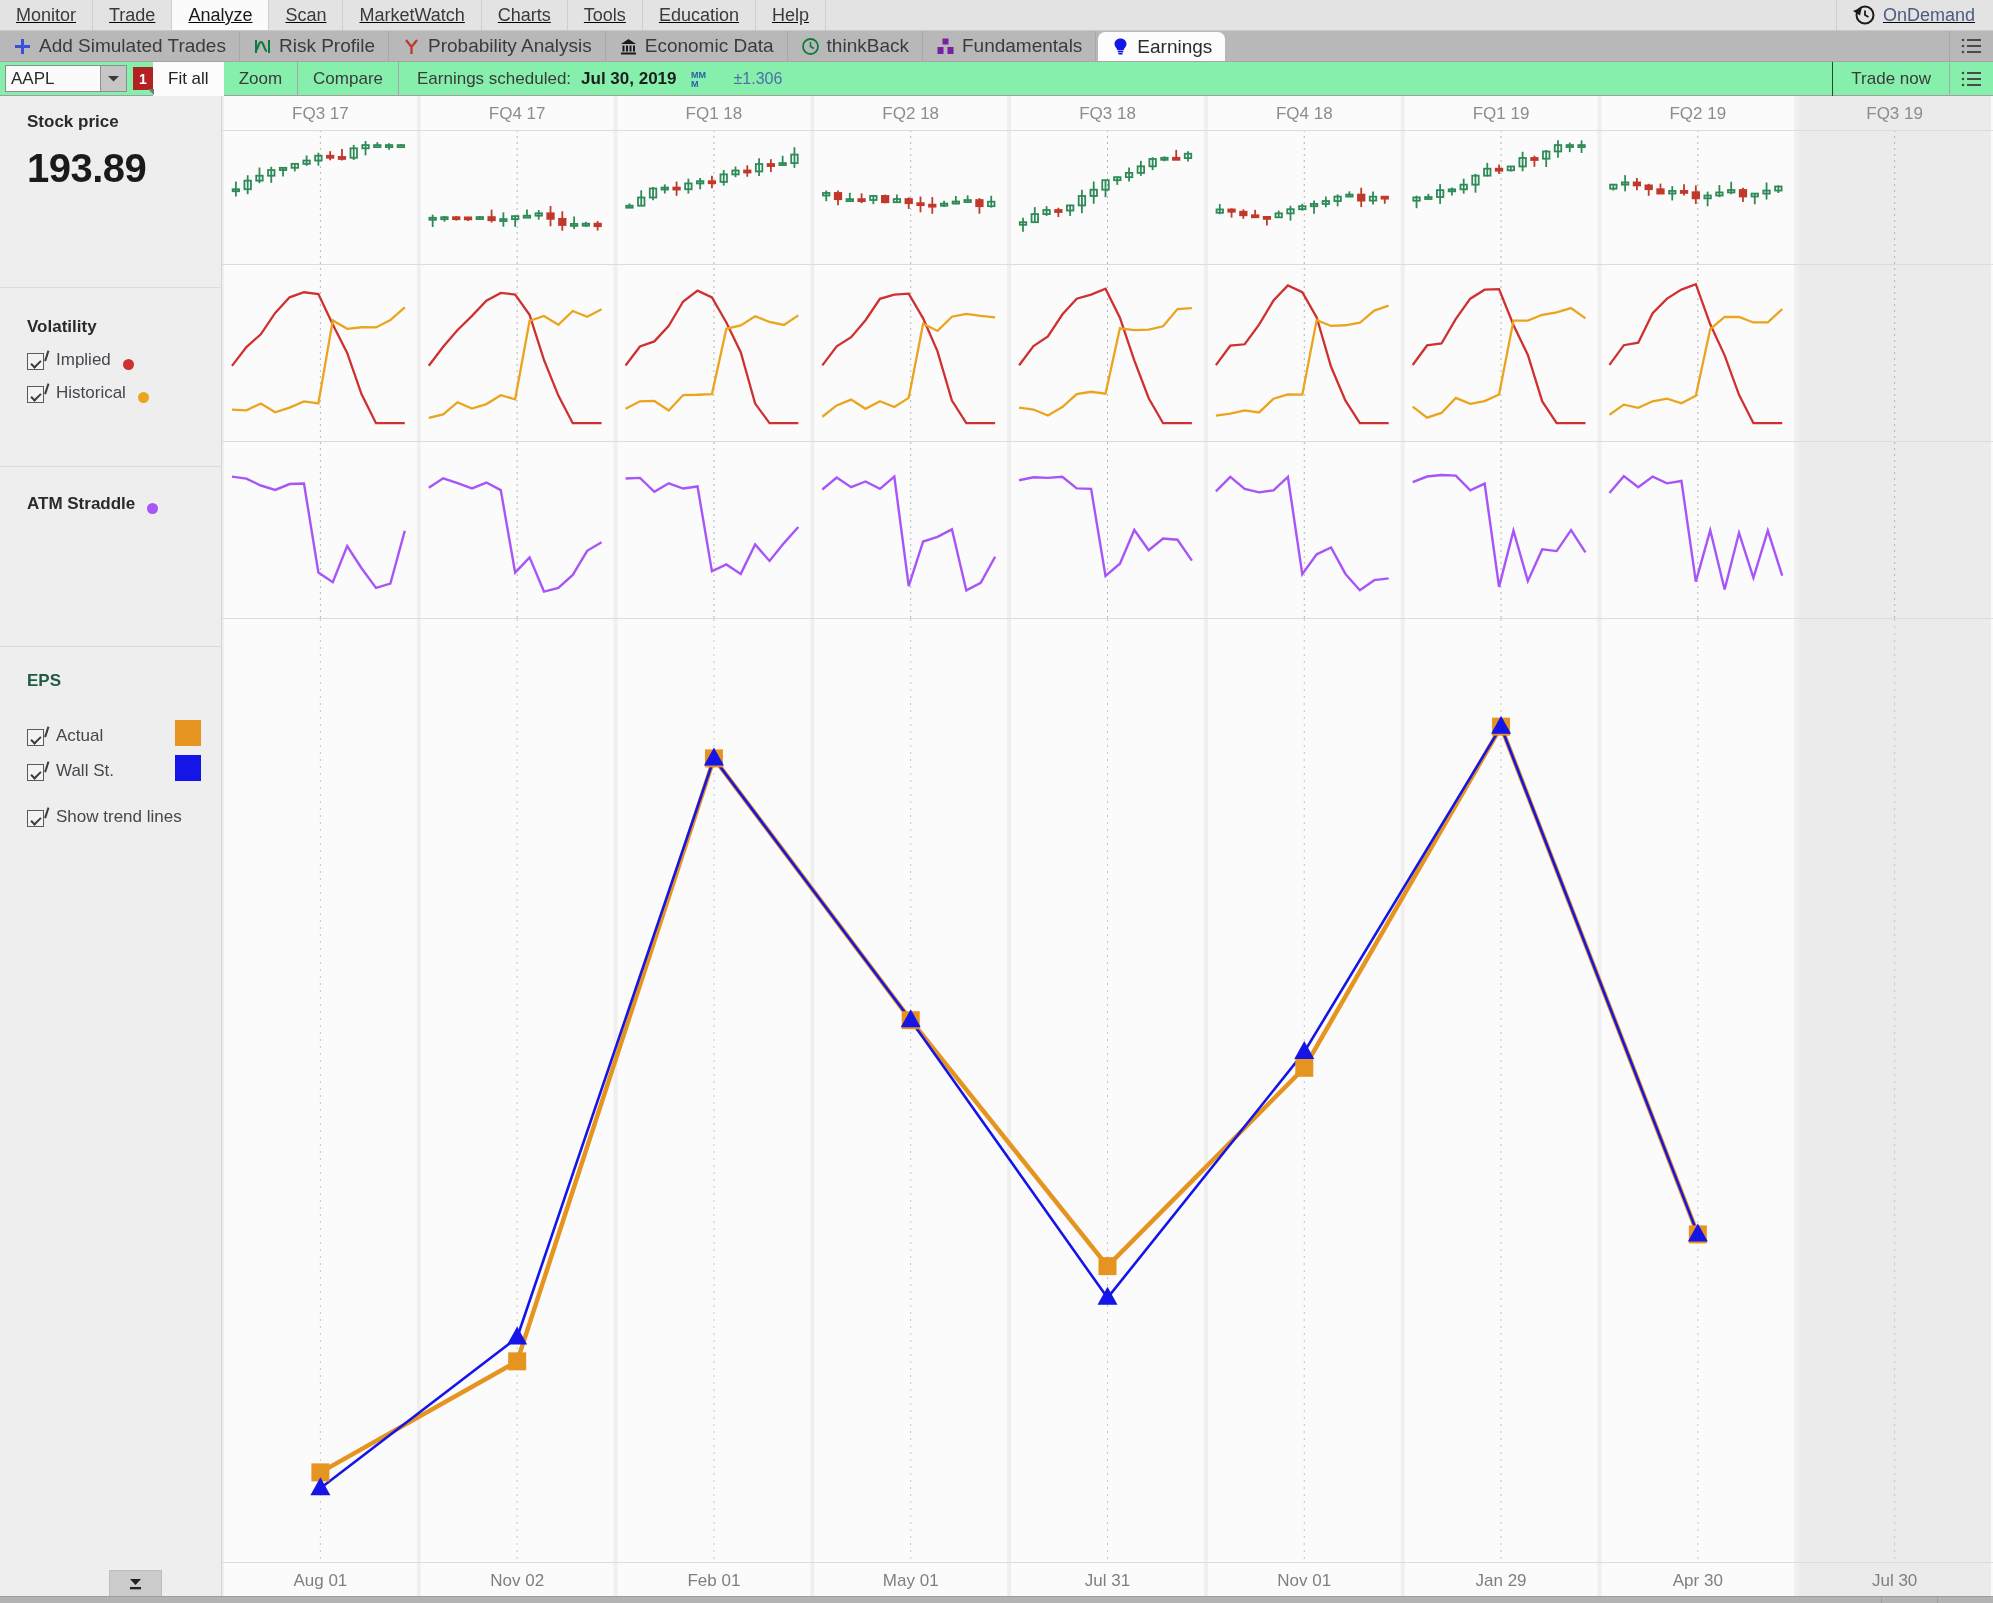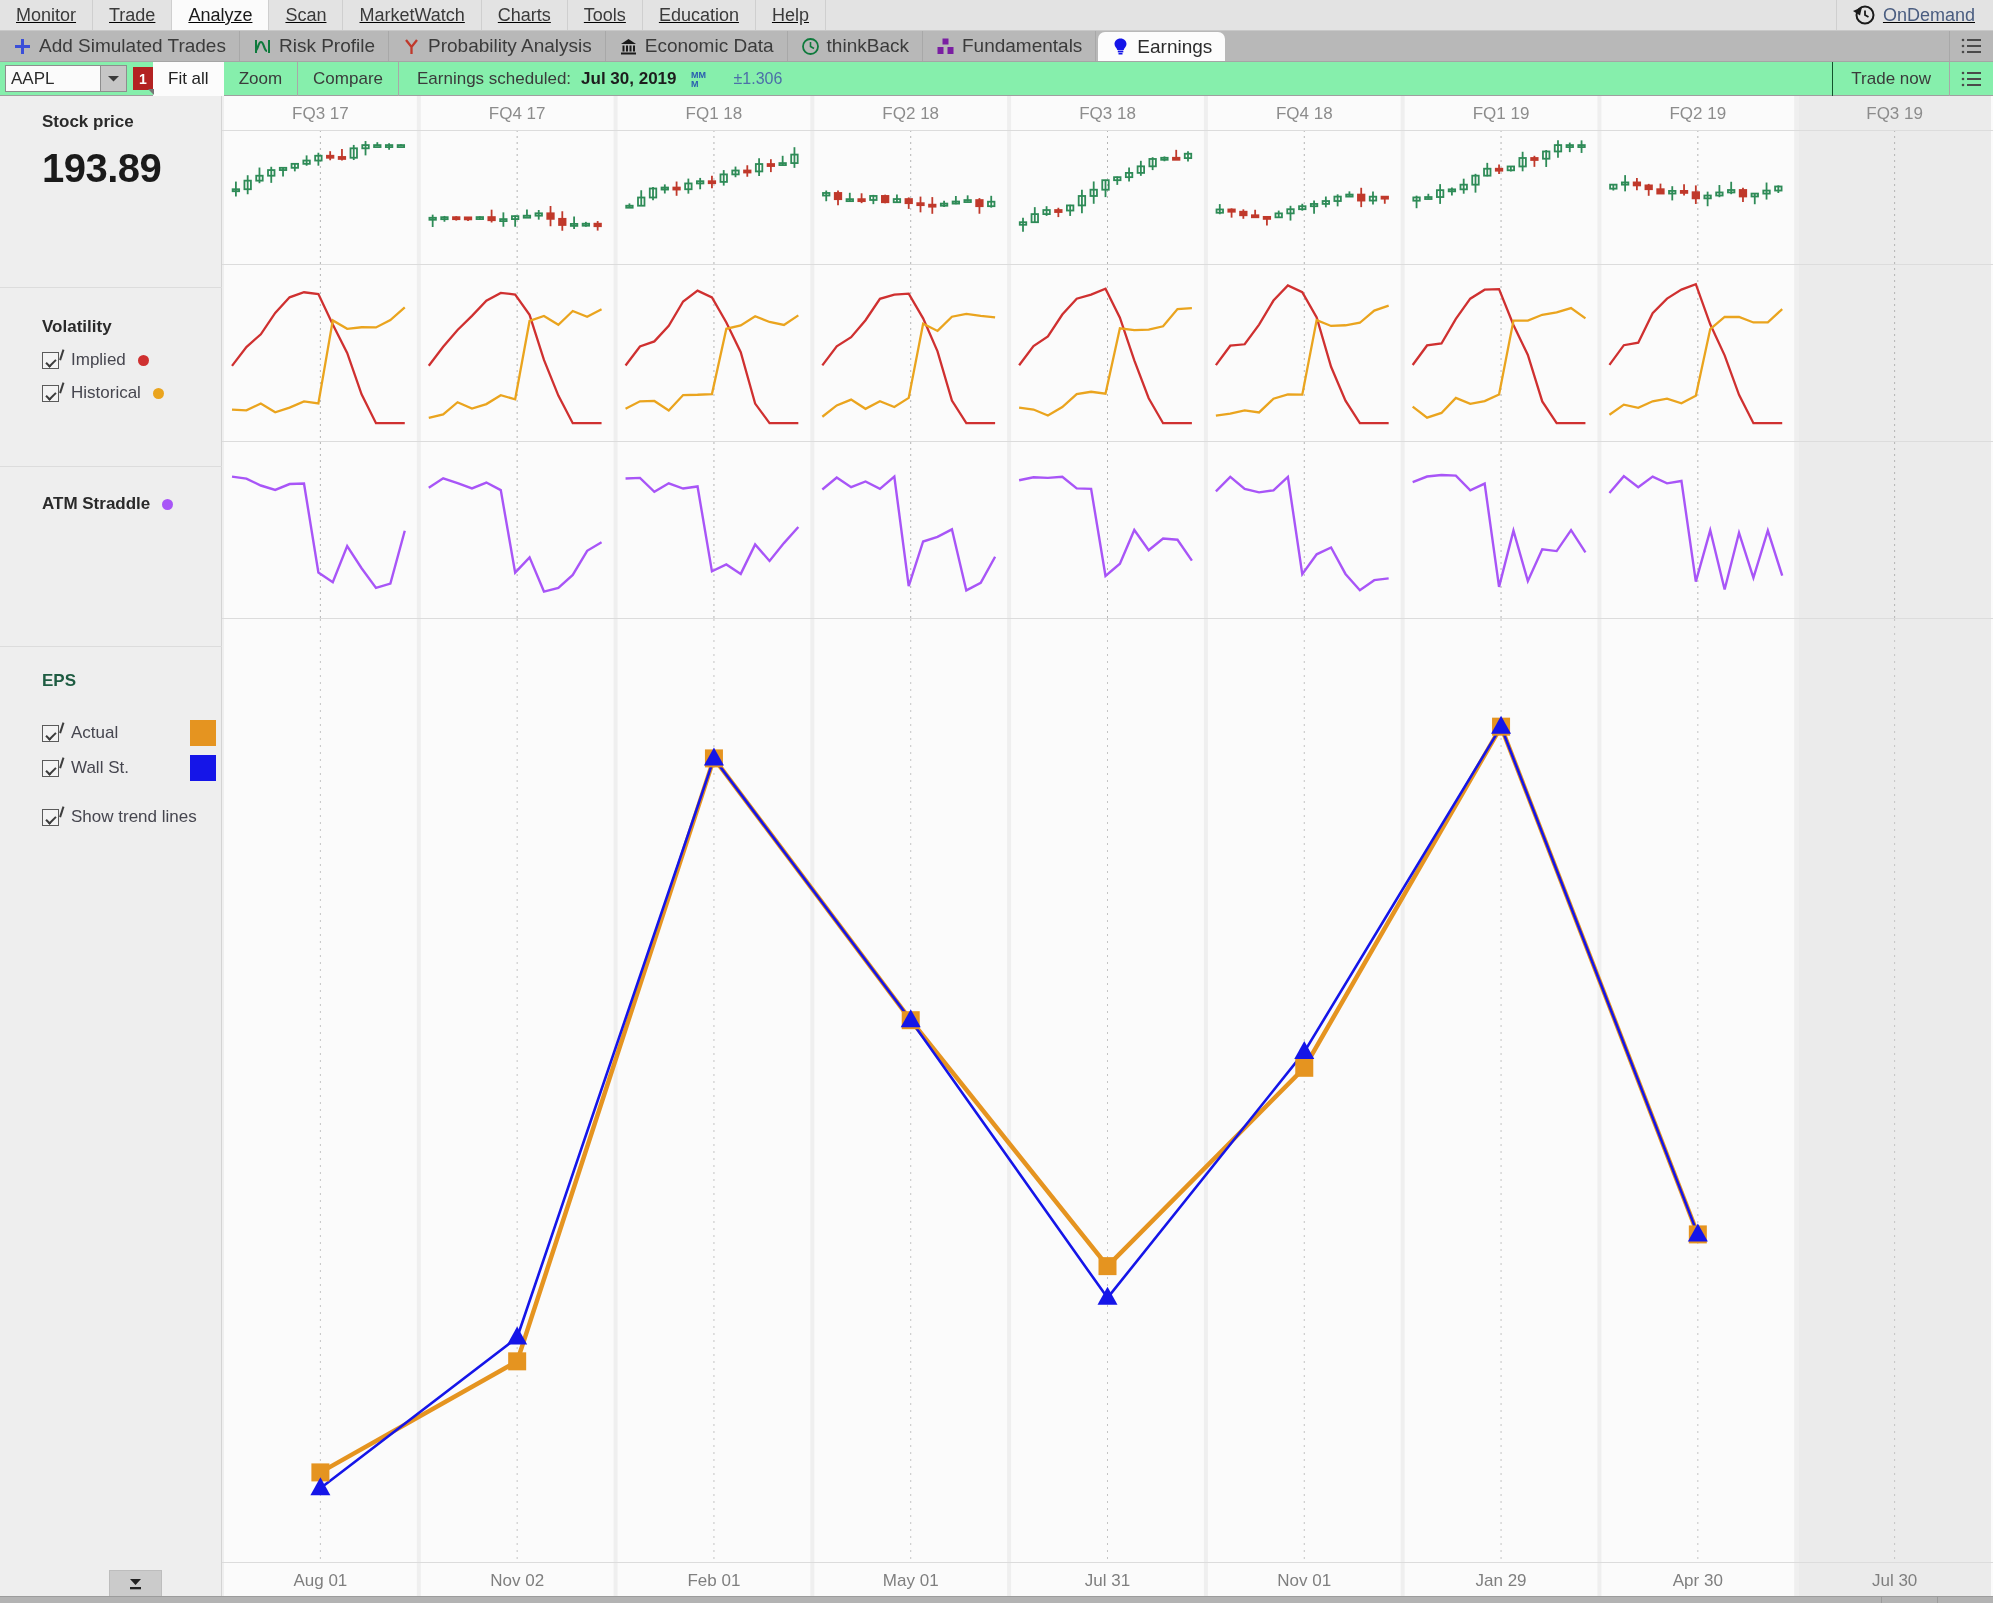--- a/index.html
+++ b/index.html
@@ -78,25 +78,25 @@
       height: 34px; display:flex; align-items:center;}
   .tb-ham { width: 44px; height:34px; display:flex; align-items:center; justify-content:center;
       border-left:1px solid #a8a8a8;}
 
   
   .main { flex: 1 1 auto; display: flex; position: relative; background: #fff; }
   .leftpanel {
     width: 222px; flex: 0 0 222px; background: #eeeeee; position: relative;
     border-right: 1px solid #d4d4d4;
   }
-  .lp-section { position: absolute; left: 16px; width: 222px; padding-left: 26px; }
+  .lp-section { position: absolute; left: 1px; width: 222px; padding-left: 26px; }
   .lp-title { font-size: 17px; font-weight: bold; color: #2a2a2a; }
   .lp-price { font-size: 40px; font-weight: bold; color: #1a1a1a; margin-top: 14px; letter-spacing: -0.5px;}
   .lp-title.eps { color: #1e5c42; }
-  .lp-row { display: flex; align-items: center; gap: 12px; margin-top: 13px; font-size: 17px; color: #46464f;}
+  .lp-row { display: flex; align-items: flex-end; gap: 12px; margin-top: 13px; font-size: 17px; color: #46464f;}
   .cbx { width: 17px; height: 17px; border: 1.6px solid #5a5a5a; position: relative; flex: 0 0 17px;
      background: #f3f3f3;}
   .cbx::after { content: ""; position: absolute; left: 3px; top: 6px; width: 8px; height: 4px;
      border-left: 2.2px solid #3c3c3c; border-bottom: 2.2px solid #3c3c3c; transform: rotate(-45deg); }
   .cbx::before { content:""; position:absolute; left: 9px; top:-5px; width: 9px; height: 11px;
      border-right: 2.2px solid #3c3c3c; transform: rotate(18deg);}
   .dot { width: 11px; height: 11px; border-radius: 50%; flex: 0 0 11px; }
   .swatch { width: 26px; height: 26px; flex: 0 0 26px; margin-left: auto; margin-right: 22px;}
 
   .hsep { position:absolute; left:0; width: 222px; height:1px; background:#dcdcdc; }

